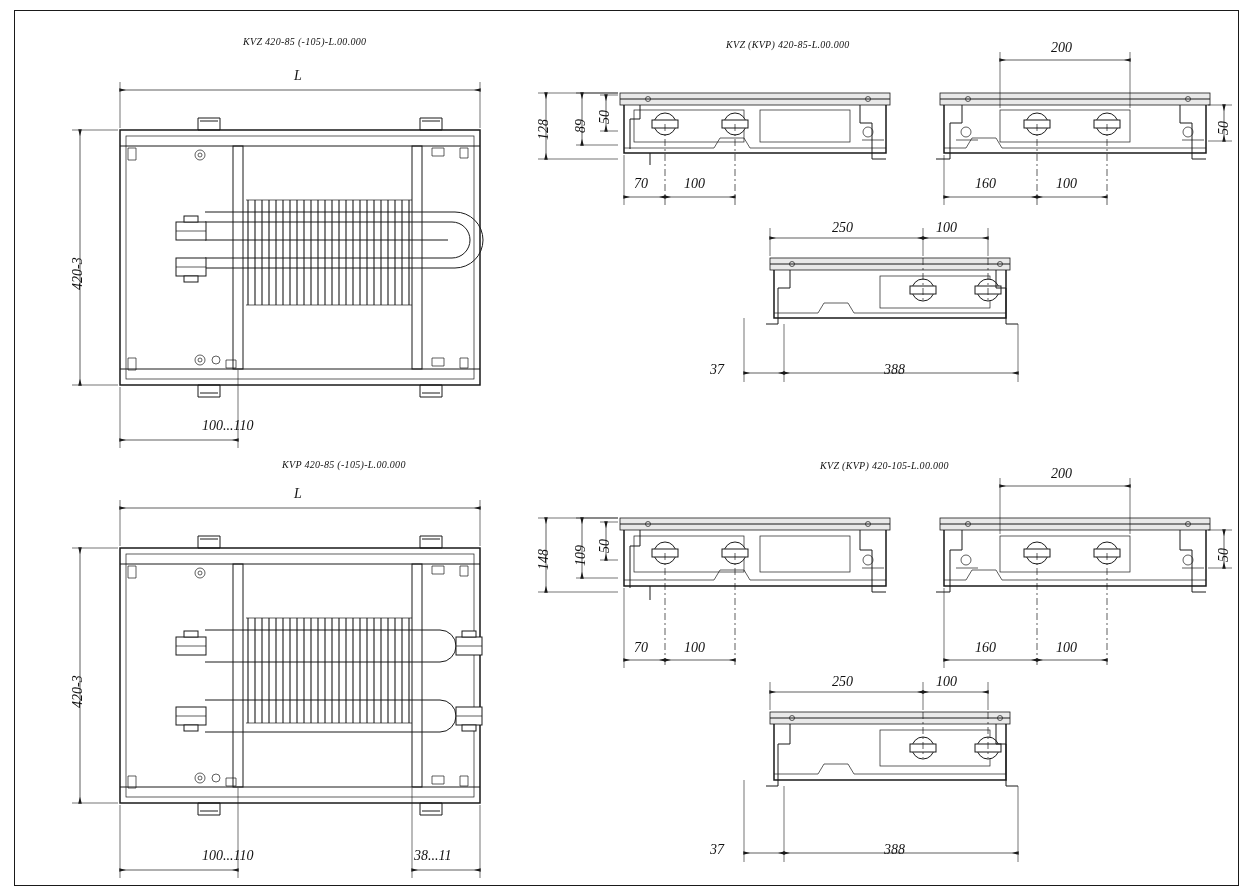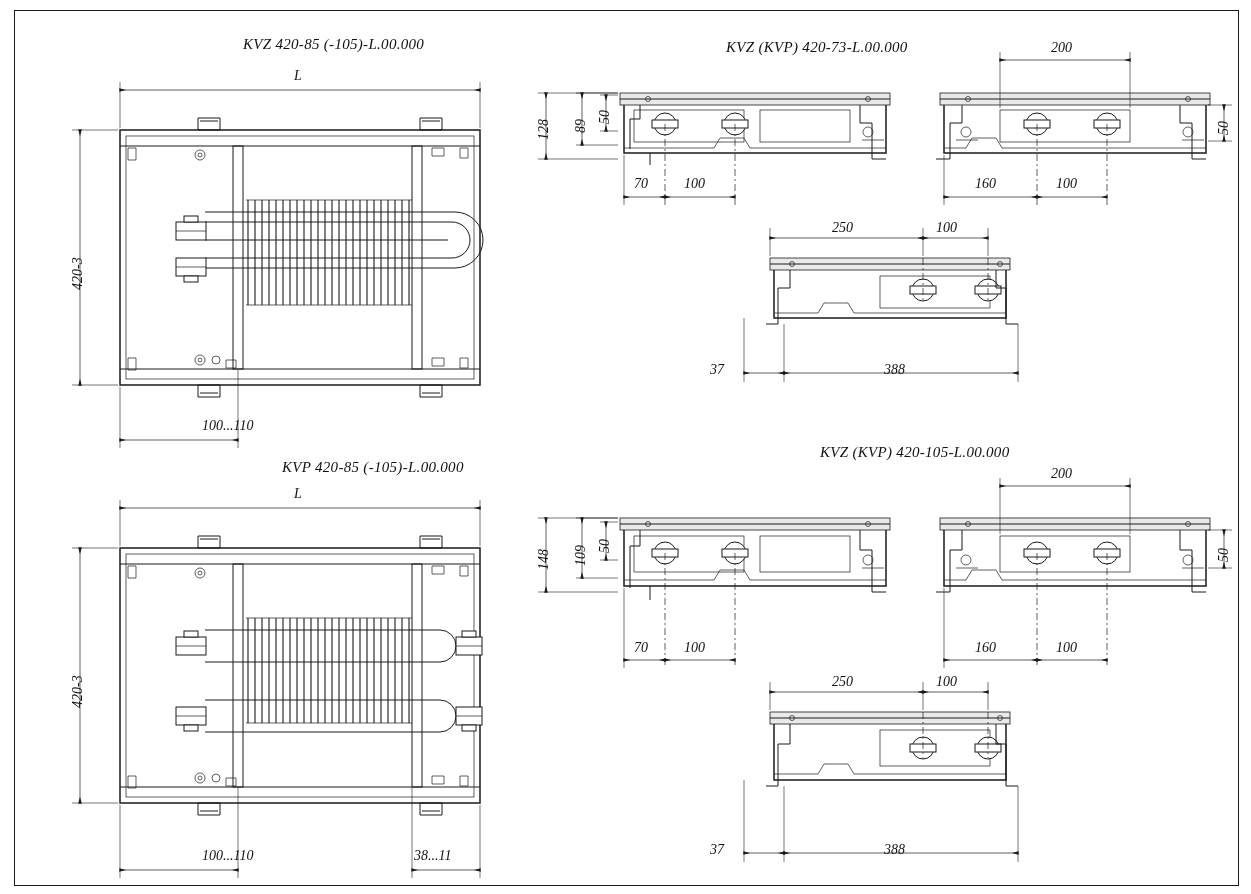--- a/index.html
+++ b/index.html
@@ -1,20 +1,20 @@
 <!DOCTYPE html>
 <html><head>
 <meta charset="utf-8">
 <style>
   html,body{margin:0;padding:0;background:#ffffff;}
   body{font-family:"Liberation Serif", serif;}
   #sheet{position:relative;width:1251px;height:894px;background:#fff;overflow:hidden;}
   .frame{position:absolute;left:14px;top:10px;width:1223px;height:874px;border:1.5px solid #1a1a1a;}
   .lbl{position:absolute;font-style:italic;color:#111;white-space:nowrap;}
-  .t-title{font-size:15px;letter-spacing:.3px;}
+  .t-title{font-size:10px;letter-spacing:.3px;}
   .t-dim{font-size:14px;}
   .rot{transform-origin:0 0;}
   svg{position:absolute;left:0;top:0;width:1251px;height:894px;overflow:visible;}
   .ln{stroke:#1a1a1a;fill:none;}
   .w1{stroke-width:1;}
   .w15{stroke-width:1.5;}
   .w07{stroke-width:.7;}
   .dash{stroke:#1a1a1a;stroke-width:.7;fill:none;stroke-dasharray:7 3 2 3;}
   .ext{stroke:#1a1a1a;stroke-width:.6;fill:none;}
   .fillw{fill:#ffffff;stroke:#1a1a1a;stroke-width:1;}
@@ -472,23 +472,23 @@
 
       <line class="ext" x1="744" y1="780" x2="744" y2="862"></line>
       <line class="ext" x1="784" y1="786" x2="784" y2="862"></line>
       <line class="ext" x1="1018" y1="786" x2="1018" y2="862"></line>
       <line class="ln w07" x1="744" y1="853" x2="784" y2="853" marker-start="url(#arS)" marker-end="url(#ar)"></line>
       <line class="ln w07" x1="784" y1="853" x2="1018" y2="853" marker-start="url(#arS)" marker-end="url(#ar)"></line>
     </g>
   </svg>
 
   <div class="lbl t-title" style="left:243px;top:36px;">KVZ 420-85 (-105)-L.00.000</div>
-  <div class="lbl t-title" style="left:726px;top:39px;">KVZ (KVP) 420-73-L.00.000</div>
+  <div class="lbl t-title" style="left:726px;top:39px;">KVZ (KVP) 420-85-L.00.000</div>
   <div class="lbl t-title" style="left:248px;top:459px;margin-left:34px;">KVP 420-85 (-105)-L.00.000</div>
-  <div class="lbl t-title" style="left:820px;top:444px;">KVZ (KVP) 420-105-L.00.000</div>
+  <div class="lbl t-title" style="left:820px;top:460px;">KVZ (KVP) 420-105-L.00.000</div>
 
   <div class="lbl t-dim" style="left:294px;top:68px;">L</div>
   <div class="lbl t-dim rot" style="left:70px;top:290px;transform:rotate(-90deg);">420-3</div>
   <div class="lbl t-dim" style="left:202px;top:418px;">100...110</div>
 
   <div class="lbl t-dim" style="left:294px;top:486px;">L</div>
   <div class="lbl t-dim rot" style="left:70px;top:708px;transform:rotate(-90deg);">420-3</div>
   <div class="lbl t-dim" style="left:202px;top:848px;">100...110</div>
   <div class="lbl t-dim" style="left:414px;top:848px;">38...11</div>
 

